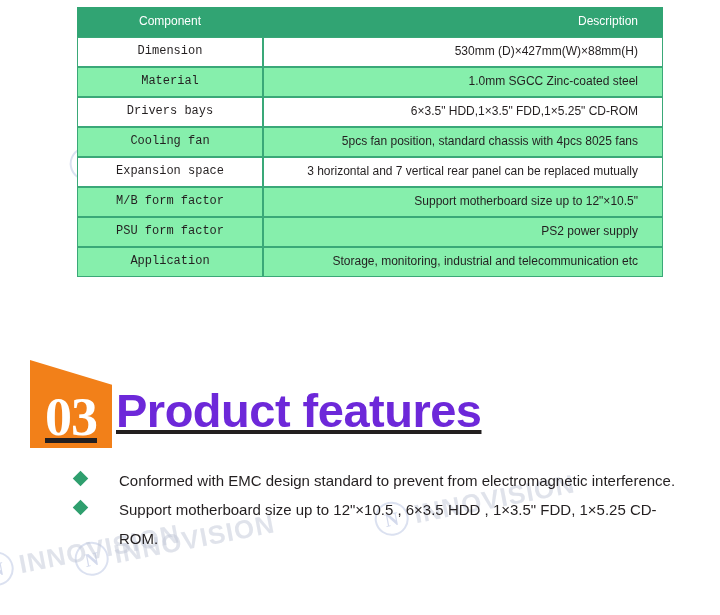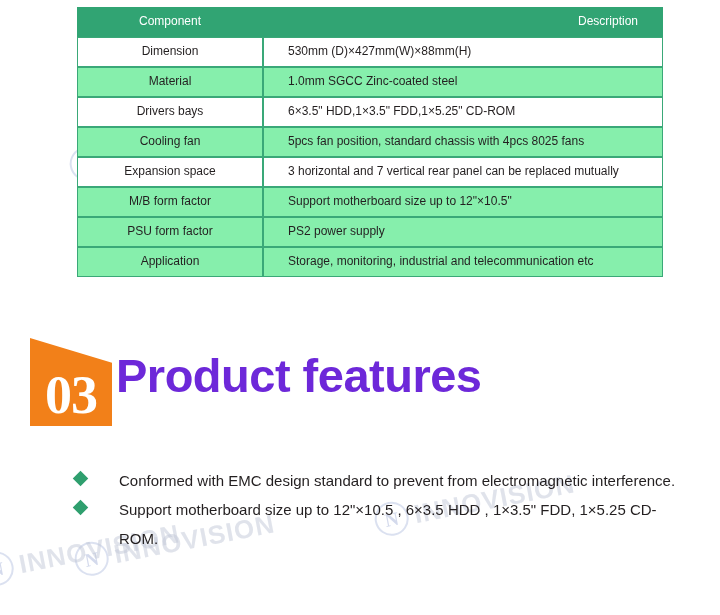--- a/index.html
+++ b/index.html
@@ -81,36 +81,38 @@
     background: #31a473;
     color: #ffffff;
     font-weight: normal;
     border-color: #31a473;
   }
   th.col-comp { width: 136px; text-align: center; }
   th.col-desc { text-align: right; }
   td.comp {
     text-align: center;
     color: #231f20;
+    font-family: Liberation Mono, monospace;
   }
   td.desc {
-    text-align: left;
+    text-align: right;
     color: #231f20;
   }
   tr.odd td { background: #ffffff; }
   tr.even td { background: #86efac; }
 
   
   .section-head {
     position: absolute;
     left: 30px;
-    top: 338px;
-    display: flex;
-    align-items: center;
+    top: 360px;
+    display: flex;
+    align-items: flex-end;
     z-index: 10;
+    text-decoration: underline;
   }
   .badge {
     width: 82px;
     height: 88px;
     background: #f28019;
     -webkit-clip-path: polygon(0 0, 100% 28%, 100% 100%, 0 100%);
     clip-path: polygon(0 0, 100% 28%, 100% 100%, 0 100%);
     display: flex;
     align-items: flex-end;
     justify-content: center;

